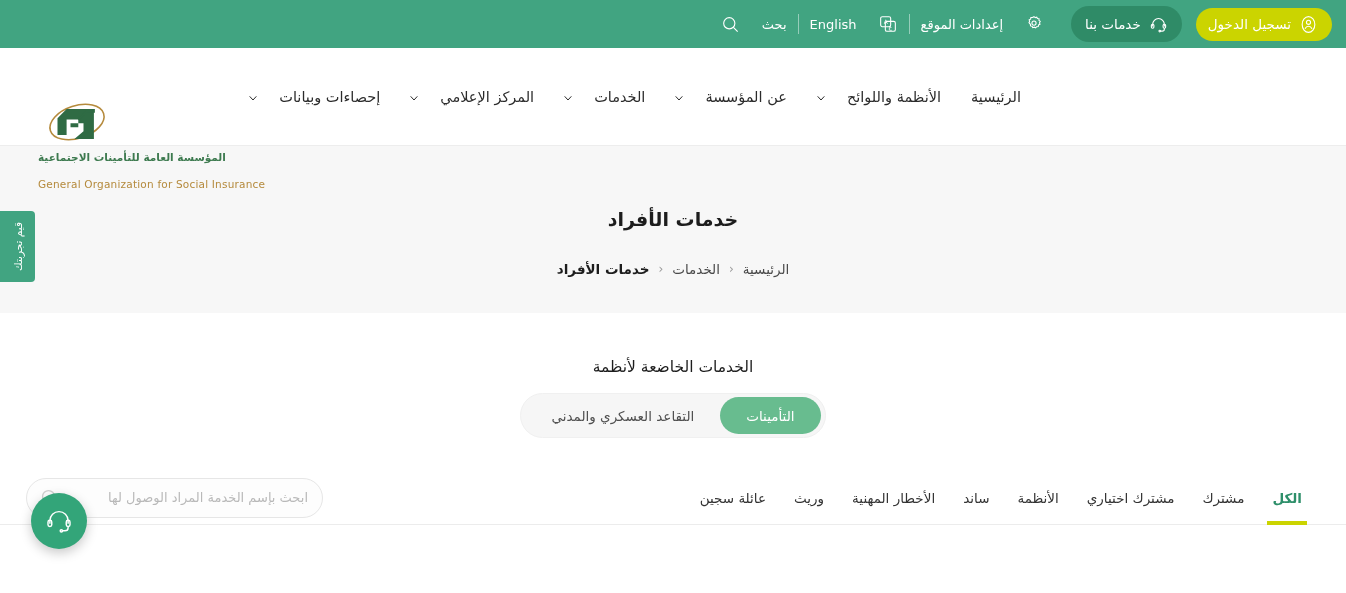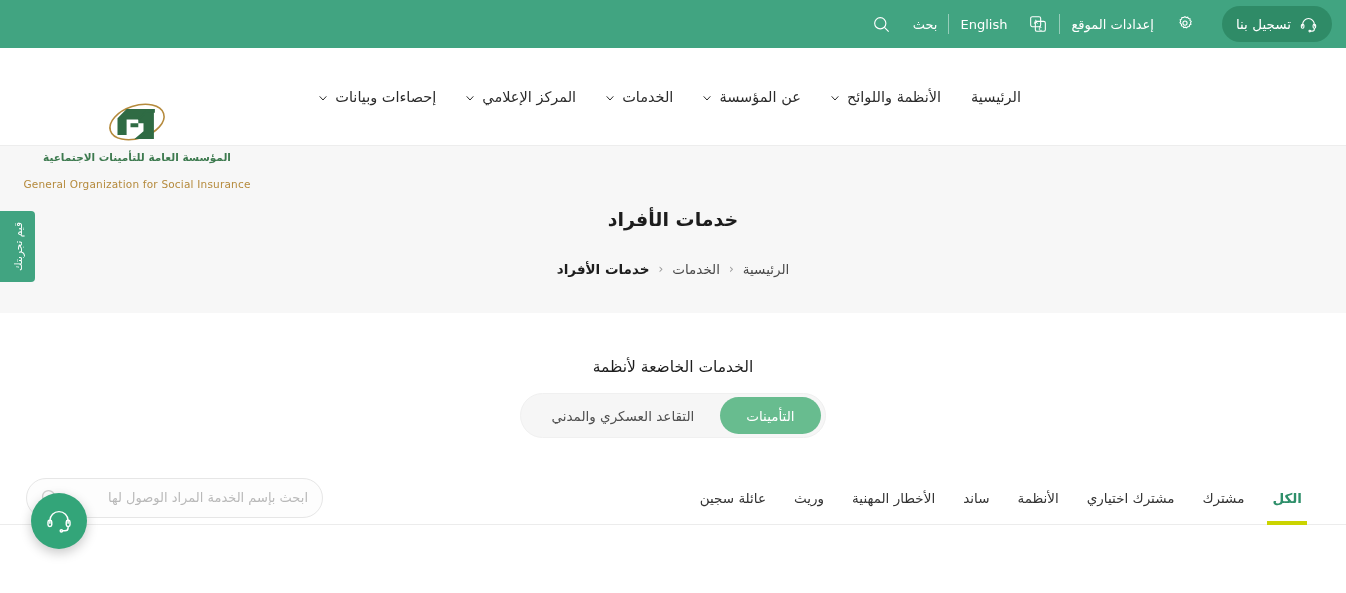--- a/index.html
+++ b/index.html
@@ -54,37 +54,37 @@
   .navbar {
     height:97px; width:100%;
     background:#ffffff;
     display:flex; align-items:center;
     position:relative;
     z-index:30;
   }
   .logo-wrap {
     position:absolute; right:1110px; top:50px;
     width:198px; display:flex; flex-direction:column;
-    align-items:center; cursor:pointer;
+    align-items:flex-end; cursor:pointer;
   }
   .logo-mark { width:78px; height:52px; }
   .logo-ar {
     font-size:10.5px; color:#3d7a4f; letter-spacing:1.2px;
     margin-top:1px; white-space:nowrap; font-weight:bold;
   }
   .logo-en {
     font-size:10.5px; color:#b58a3c; letter-spacing:.2px;
     margin-top:15px; white-space:nowrap;
   }
   .mainnav {
     position:absolute; right:310px; top:0; height:97px;
     display:flex; align-items:center; gap:0;
   }
   .nav-item {
-    display:flex; align-items:center; gap:7px;
+    display:flex; align-items:center; gap:21px;
     font-size:14.5px; color:#2b2b2b;
     padding:0 15px; cursor:pointer; white-space:nowrap;
     height:40px;
   }
   .chev { display:inline-block; width:9px; height:9px; position:relative; top:-2px; }
 
   
   .hero {
     position:relative;
     height:168px; width:100%;
@@ -183,32 +183,42 @@
     box-shadow:0 4px 12px rgba(0,0,0,.22);
     display:flex; align-items:center; justify-content:center;
     cursor:pointer; z-index:50;
   }
 </style>
 </head>
 <body>
 
 <div class="topbar">
 
+  <button class="login-btn">
+    <span class="ico">
+      <svg width="19" height="19" viewBox="0 0 24 24" fill="none" stroke="#ffffff" stroke-width="1.4">
+        <ellipse cx="12" cy="12" rx="8" ry="10"></ellipse>
+        <circle cx="12" cy="9.3" r="2.6"></circle>
+        <path d="M7.6 17.4c1-2.2 2.6-3.2 4.4-3.2s3.4 1 4.4 3.2"></path>
+      </svg>
+    </span>
+    <span>تسجيل الدخول</span>
+  </button>
 
   <button class="contact-btn">
     <span class="ico">
       <svg width="19" height="19" viewBox="0 0 24 24" fill="none" stroke="#ffffff" stroke-width="1.4">
         <path d="M4.6 14.5v-2.6a7.4 7.4 0 0 1 14.8 0v2.6"></path>
         <rect x="3" y="11.6" width="3.2" height="5.2" rx="1.5"></rect>
         <rect x="17.8" y="11.6" width="3.2" height="5.2" rx="1.5"></rect>
         <path d="M19.4 16.8v.9a2.6 2.6 0 0 1-2.6 2.6h-2.2"></path>
         <circle cx="13.6" cy="20.3" r="1"></circle>
       </svg>
     </span>
-    <span>تسجيل بنا</span>
+    <span>خدمات بنا</span>
   </button>
 
   <div class="util-group">
 
     <div class="util-item">
       <span class="ico">
         <svg width="20" height="20" viewBox="0 0 24 24" fill="none" stroke="#ffffff" stroke-width="1.3">
           <path d="M12 3.2l1.5 1.1 1.8-.5.8 1.7 1.9.3.0 1.9 1.5 1.2-.9 1.7.6 1.8-1.7.8-.4 1.9-1.9.1-1.2 1.4-1.7-.8-1.8.6-.8-1.7-1.9-.4-.1-1.9L6 10.5l.8-1.7L6.2 7l1.7-.8.4-1.9 1.9-.1z"></path>
           <circle cx="12" cy="10.9" r="2.5"></circle>
         </svg>

